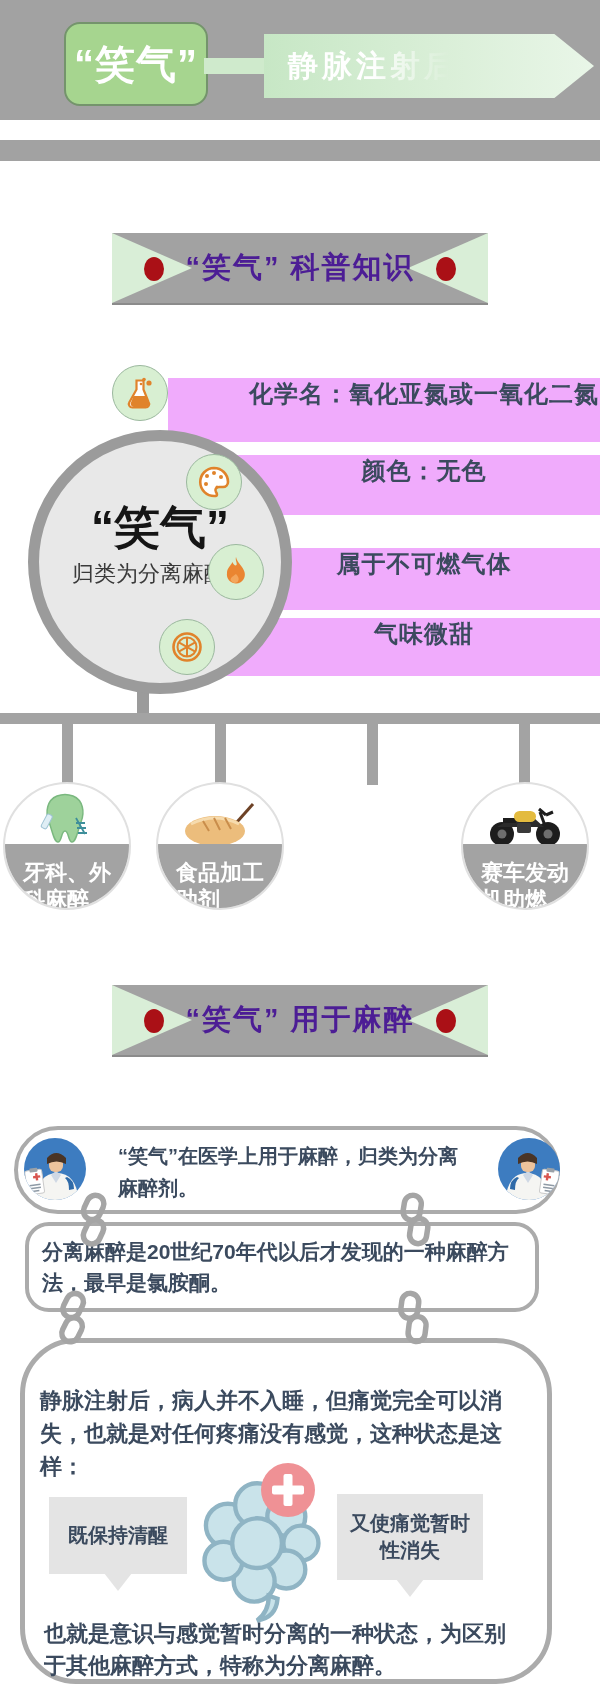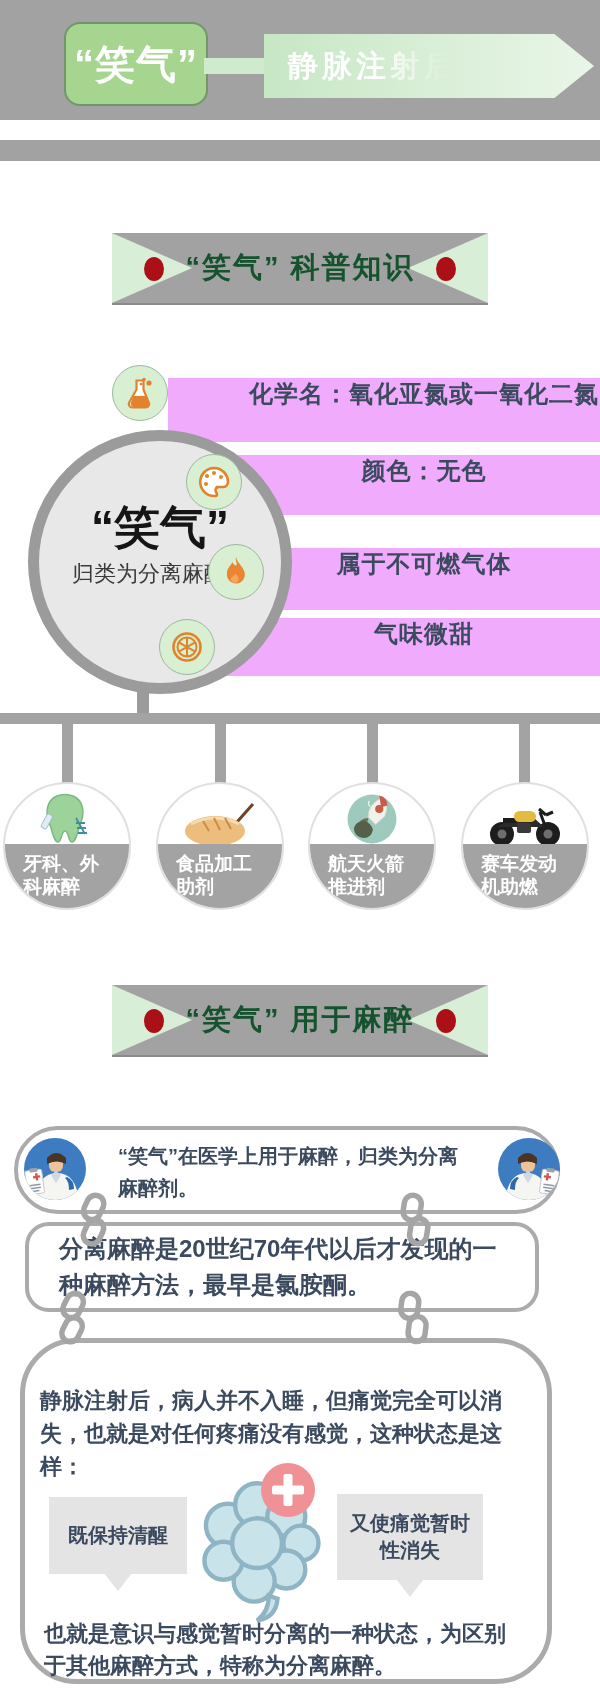--- a/index.html
+++ b/index.html
@@ -22,53 +22,53 @@
 
   
   .section-banner{position:absolute;left:112px;width:376px;height:70px;background:#a2a2a2;
                   box-shadow:0 2px 0 #8b8b8b;display:flex;align-items:center;justify-content:center}
   .tri{position:absolute;top:0;width:80px;height:70px;background:#d9eed7}
   .tri-left{left:0;clip-path:polygon(0 0,100% 50%,0 100%)}
   .tri-right{right:0;clip-path:polygon(100% 0,0 50%,100% 100%)}
   .dot{position:absolute;top:24px;width:20px;height:24px;border-radius:50%;background:#aa1016}
   .dot-left{left:32px}
   .dot-right{right:32px}
-  .banner-label{position:relative;font-size:29px;font-weight:bold;color:#14532d;letter-spacing:2px;white-space:nowrap}
+  .banner-label{position:relative;font-size:29px;font-weight:bold;color:#4c1d95;letter-spacing:2px;white-space:nowrap}
 
   
   .fact-bar{position:absolute;left:168px;width:512px;background:#f0abfc;display:flex;justify-content:center}
   .fact-bar span{font-size:24px;font-weight:bold;color:#3b4a5e;letter-spacing:1px;white-space:nowrap}
   .big-circle{position:absolute;left:28px;top:430px;width:264px;height:264px;border-radius:50%;background:#e8e8e8;
               border:11px solid #9b9b9b;box-sizing:border-box;text-align:center;z-index:1}
   .gas-title{margin-top:56px;font-size:46px;font-weight:bold;color:#151515;white-space:nowrap}
   .gas-sub{font-size:22px;color:#3a3a3a;line-height:1.35;white-space:nowrap}
   .mini-circle{position:absolute;width:56px;height:56px;border-radius:50%;background:#d8efd2;border:1px solid #9bb89e;
                display:flex;align-items:center;justify-content:center;box-sizing:border-box;z-index:2}
   .circle-stem{position:absolute;left:137px;top:652px;width:12px;height:64px;background:#9b9b9b}
 
   
   .tree-bar{position:absolute;left:0;top:713px;width:600px;height:11px;background:#a3a3a3}
   .tree-stem{position:absolute;top:723px;width:11px;height:62px;background:#a3a3a3}
   .use-circle{position:absolute;top:782px;width:128px;height:128px;border-radius:50%;background:#fff;
               border:2px solid #e0e0e0;box-sizing:border-box;overflow:hidden;z-index:1}
   .use-art{height:62px;display:flex;justify-content:center;align-items:flex-end;margin-top:2px}
   .use-band{position:absolute;left:0;bottom:0;width:100%;height:64px;background:#a3a3a3;text-align:center}
-  .use-band span{display:inline-block;margin-top:8px;width:88px;font-size:19px;font-weight:bold;color:#fff;
+  .use-band span{display:inline-block;margin-top:16px;width:88px;font-size:22px;font-weight:bold;color:#fff;
                  line-height:1.22;text-align:left}
 
   
   .info-box{position:absolute;background:#fff;border:4px solid #ababab;box-sizing:border-box}
   #box1{left:14px;top:1126px;width:546px;height:88px;border-radius:44px}
   .doctor{position:absolute;width:64px;height:64px;z-index:2}
   #doc-left{left:23px;top:1137px}
   #doc-right{left:497px;top:1137px;transform:scaleX(-1)}
   .intro-text{position:absolute;left:118px;top:1140px;width:356px;font-size:20px;font-weight:bold;color:#3b4a5e;line-height:1.6;z-index:2}
   .chain{position:absolute;width:34px;height:56px;z-index:3}
   #box2{left:25px;top:1222px;width:514px;height:90px;border-radius:24px;display:flex;align-items:center}
-  .history-text{padding:0 30px;font-size:24px;font-weight:bold;color:#3b4a5e;line-height:1.5}
+  .history-text{padding:0 13px;font-size:21px;font-weight:bold;color:#3b4a5e;line-height:1.5}
   #box3{left:20px;top:1338px;width:532px;height:346px;border-radius:56px;border-width:5px}
   .detail-top{position:absolute;left:40px;top:1384px;width:490px;font-size:22px;font-weight:bold;color:#3b4a5e;line-height:1.5;z-index:2}
   .effect-box{position:absolute;width:130px;background:#e4e4e4;text-align:center;font-size:20px;font-weight:bold;color:#3b4a5e;z-index:2}
   .effect-box::after{content:"";position:absolute;left:50%;bottom:-17px;margin-left:-14px;width:0;height:0;
                      border-left:14px solid transparent;border-right:14px solid transparent;border-top:18px solid #e4e4e4}
   #effect-left{left:49px;top:1497px;padding:25px 4px}
   #effect-right{left:337px;top:1494px;width:138px;padding:16px 4px}
   .brain{position:absolute;left:184px;top:1470px;z-index:1}
   .plus-badge{position:absolute;left:261px;top:1463px;width:54px;height:54px;border-radius:50%;background:#ef9195;z-index:2}
   .plus-badge::before,.plus-badge::after{content:"";position:absolute;left:50%;top:50%;background:#fff;border-radius:2px}
@@ -178,36 +178,20 @@
         <ellipse cx="34" cy="31" rx="30" ry="15" fill="#ecbd7c"></ellipse>
         <path d="M10 24 q24 -12 48 0" stroke="#f6dbae" stroke-width="3" fill="none"></path>
         <path d="M22 21 l6 10 M33 18 l6 12 M44 18 l6 11" stroke="#c98d4b" stroke-width="2" fill="none"></path>
       </svg>
     </div>
     <div class="use-band">
       <span>食品加工助剂</span>
     </div>
   </div>
 
-  <div class="use-circle" style="left:308px">
-    <div class="use-art">
-      <svg width="58" height="58" viewBox="0 0 64 64">
-        <circle cx="32" cy="32" r="27" fill="#9ecabe"></circle>
-        <path d="M44 8 q7 10 2 21 l-10 9 -8 -8 q-1 -14 16 -22 z" fill="#f2f2ec" stroke="#d8d8d0"></path>
-        <path d="M40 6 q9 2 9 11 l-7 2 z" fill="#cc5a49"></path>
-        <circle cx="40" cy="21" r="4.5" fill="#cc5a49"></circle>
-        <path d="M28 31 q-9 0 -13 9 q7 2 11 -1 z" fill="#6b7350"></path>
-        <path d="M23 34 q8 2 10 10 q-2 9 -11 9 q-10 -2 -10 -11 q2 -7 11 -8 z" fill="#55604a"></path>
-        <path d="M29 12 q-2 4 1 6" stroke="#e8f0ee" stroke-width="1.6" fill="none"></path>
-      </svg>
-    </div>
-    <div class="use-band">
-      <span>航天火箭推进剂</span>
-    </div>
-  </div>
 
   <div class="use-circle" style="left:461px">
     <div class="use-art">
       <svg width="86" height="52" viewBox="0 0 86 52">
         <line x1="20" y1="38" x2="32" y2="24" stroke="#1d1d1d" stroke-width="3"></line>
         <line x1="66" y1="38" x2="58" y2="16" stroke="#1d1d1d" stroke-width="3"></line>
         <circle cx="20" cy="38" r="12" fill="#1d1d1d"></circle>
           <circle cx="20" cy="38" r="4.5" fill="#6e6e6e"></circle>
         <circle cx="66" cy="38" r="12" fill="#1d1d1d"></circle>
           <circle cx="66" cy="38" r="4.5" fill="#6e6e6e"></circle>

